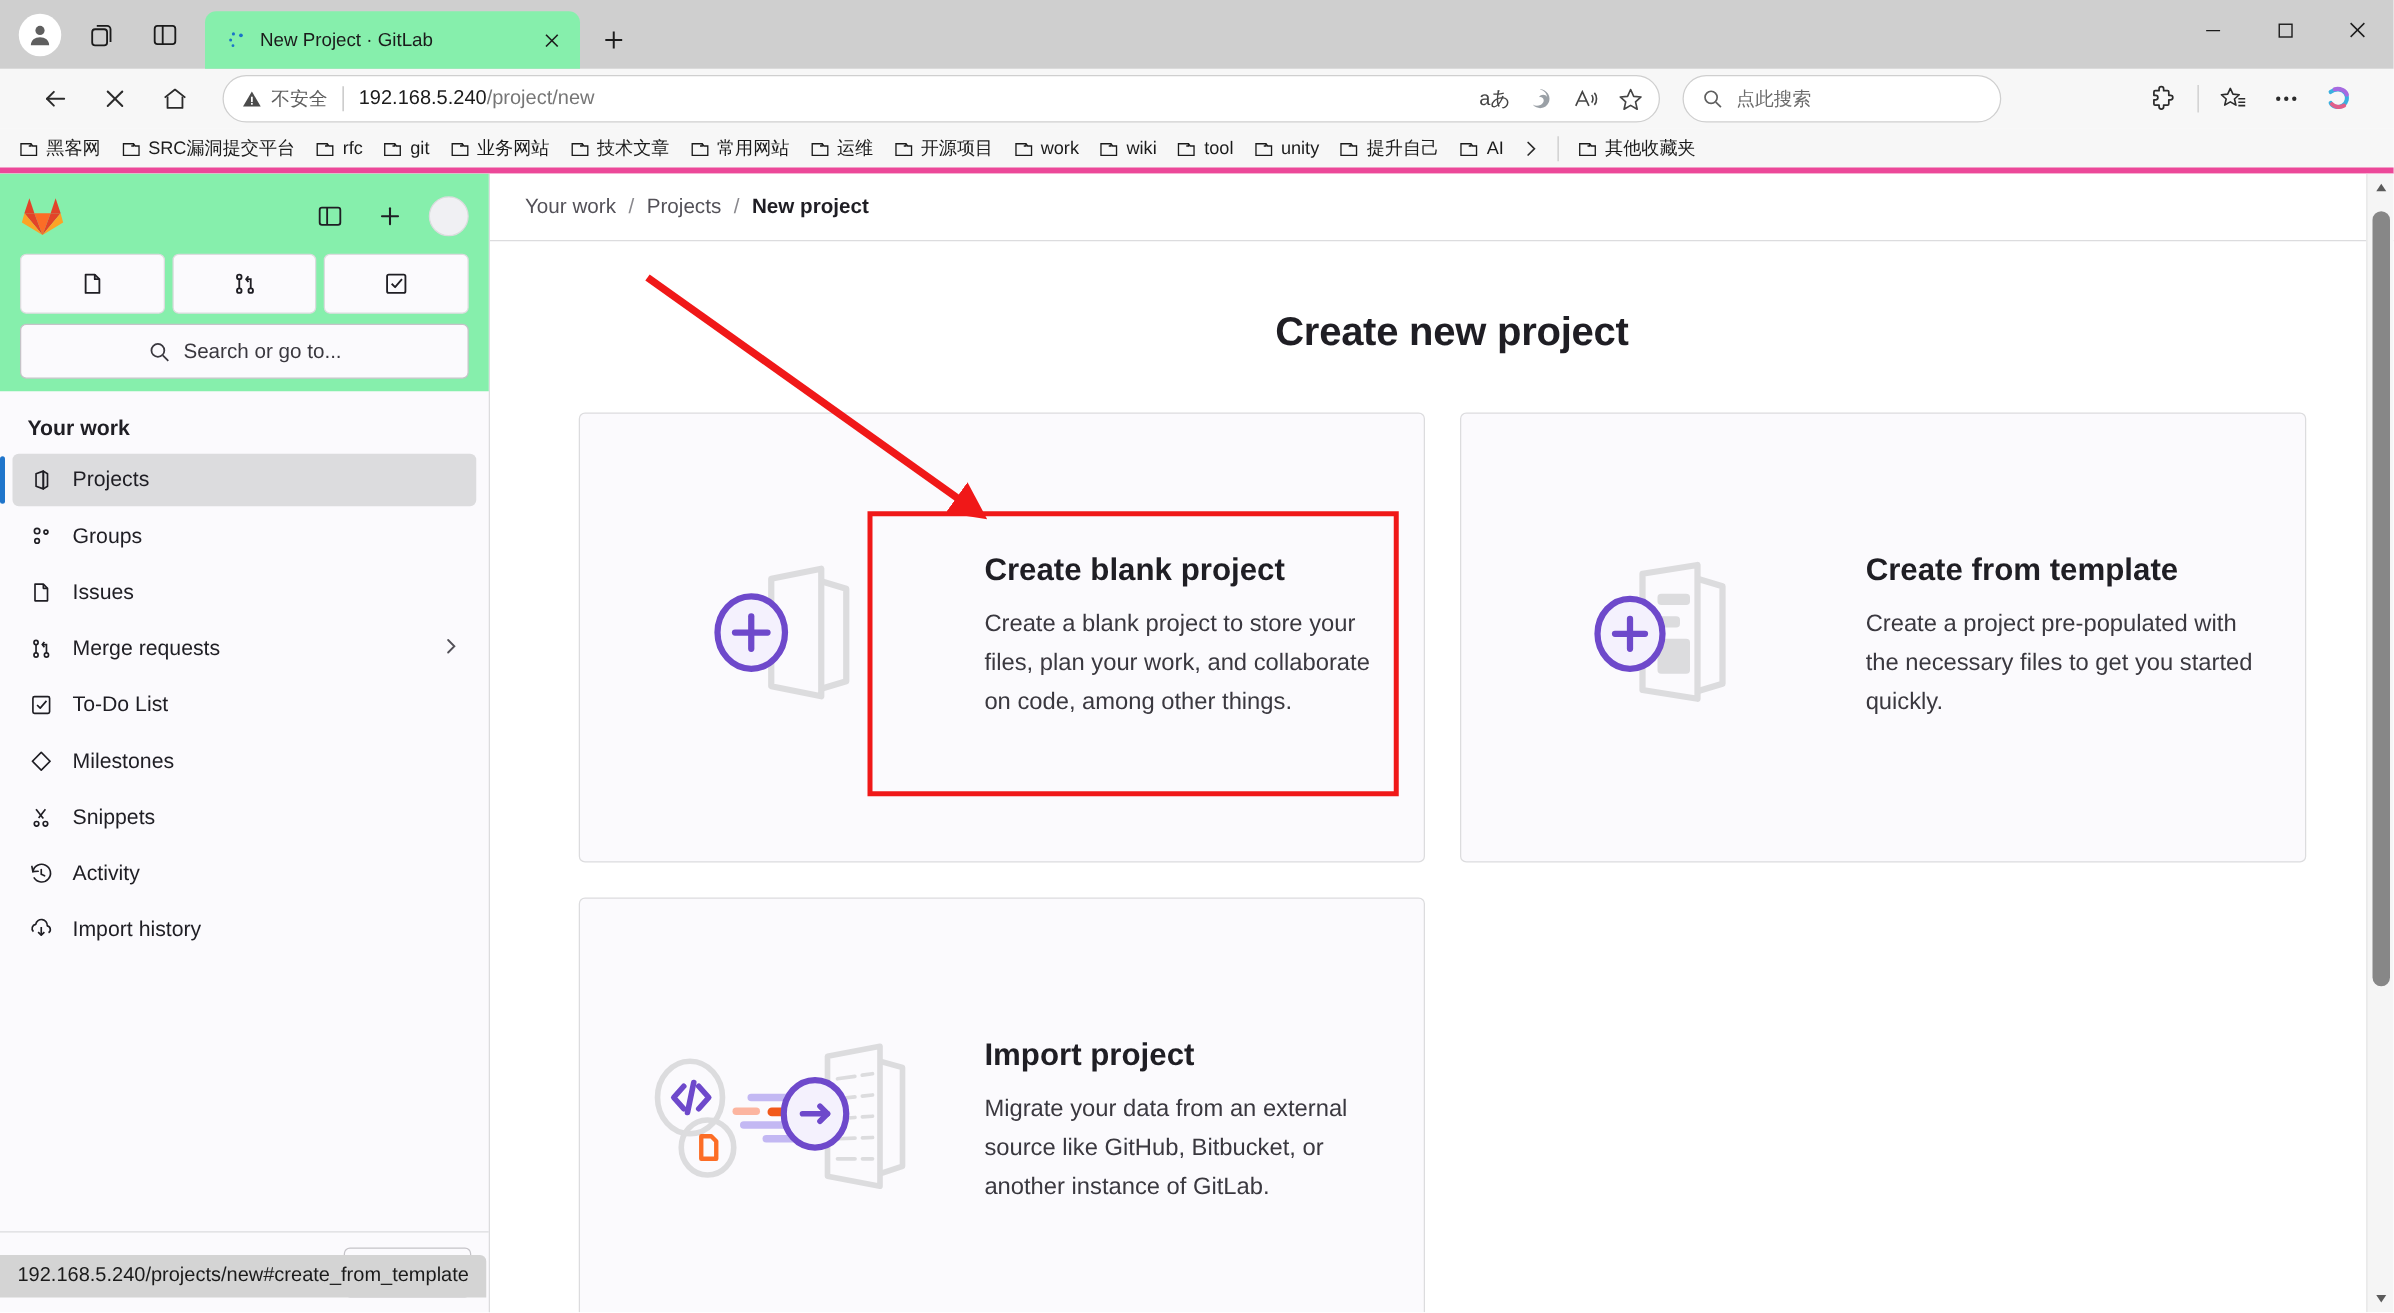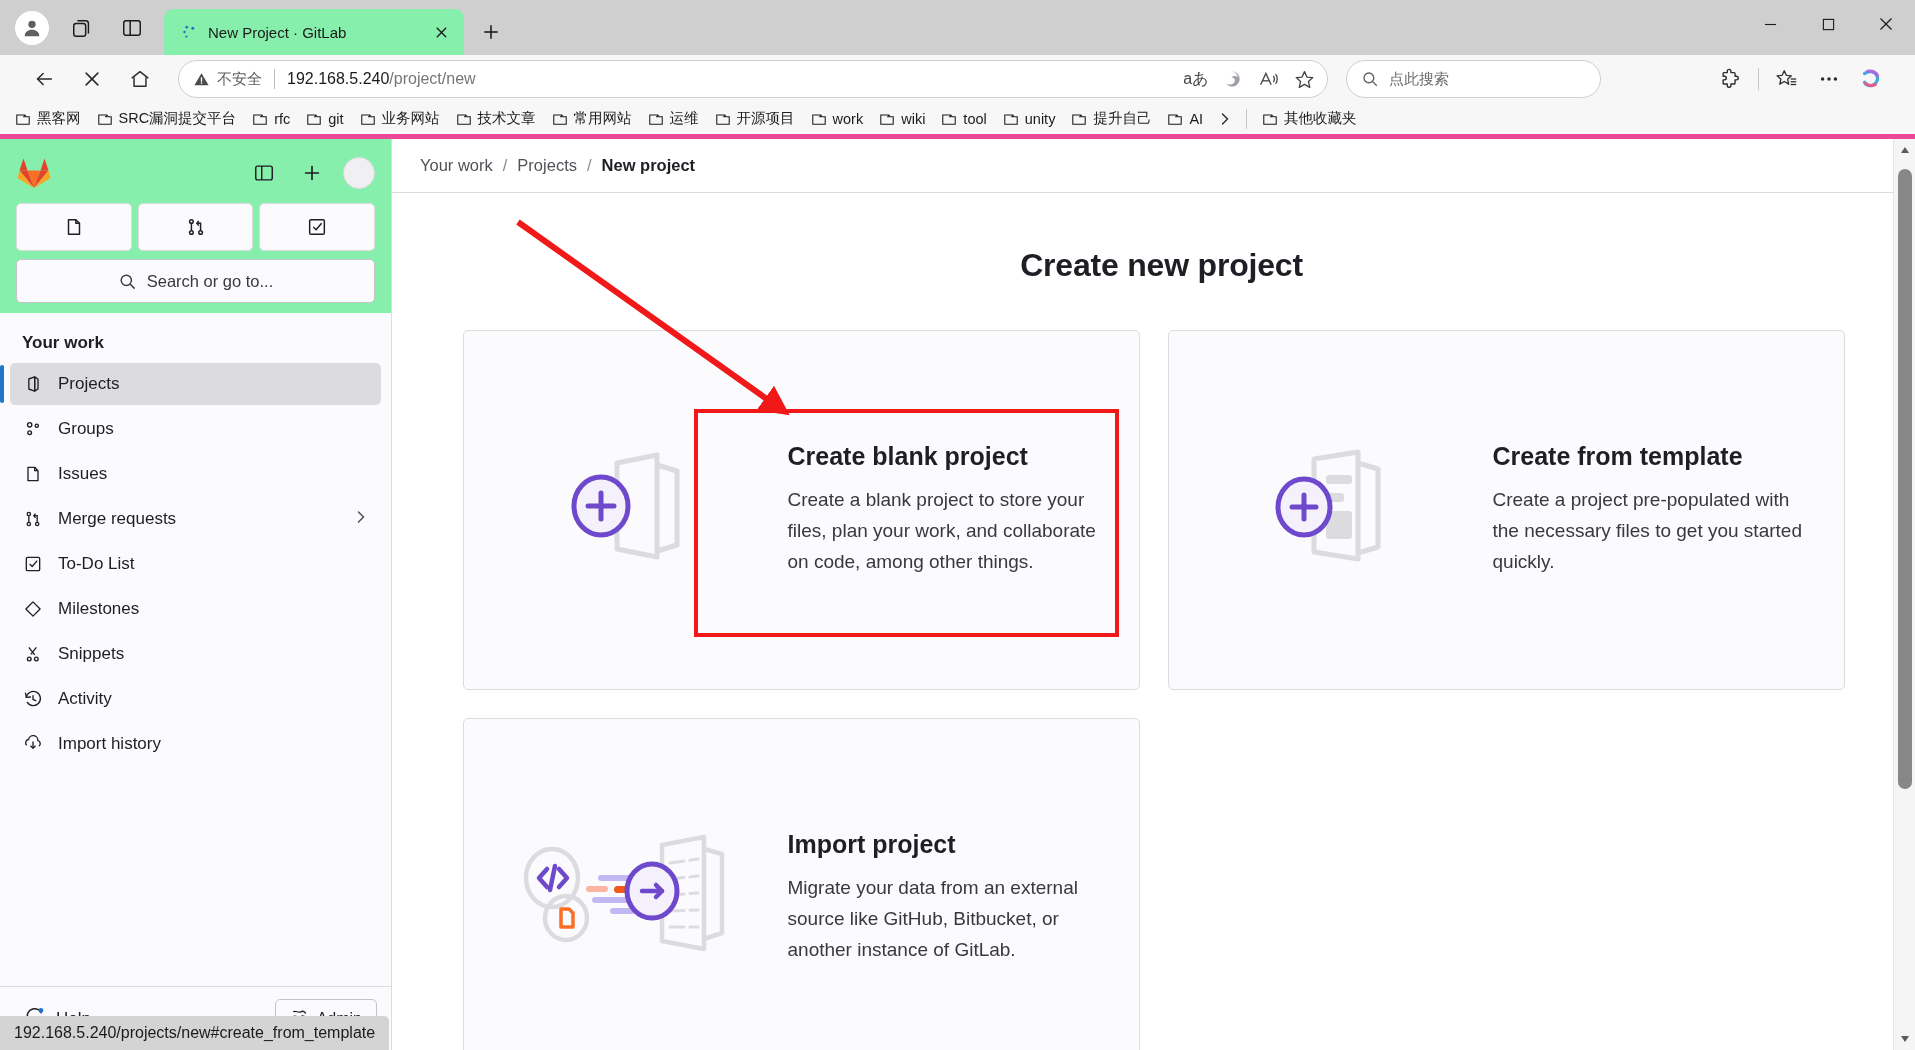--- a/index.html
+++ b/index.html
@@ -179,21 +179,21 @@
   .proj-card p { margin: 0; font-size: 19px; line-height: 1.62; color: #3a383f; }
 
   
   .redbox {
     position: absolute; border: 4px solid #f01818; pointer-events: none;
   }
   .redarrow { position: absolute; pointer-events: none; }
 
   
   .statusbar {
-    position: absolute; left: 0; bottom: 0; height: 34px;
+    position: absolute; left: 0; bottom: 12px; height: 34px;
     background: #d4d4d4; color: #1b1b1b; font-size: 16px;
     display: flex; align-items: center; padding: 0 14px;
     border-top-right-radius: 5px; z-index: 50;
   }
   
   .pagescroll {
     position: absolute; right: 0; top: 0; bottom: 0; width: 22px;
     background: #f5f5f5; border-left: 1px solid #e6e6e6;
     display: flex; flex-direction: column; align-items: center; z-index: 40;
   }

